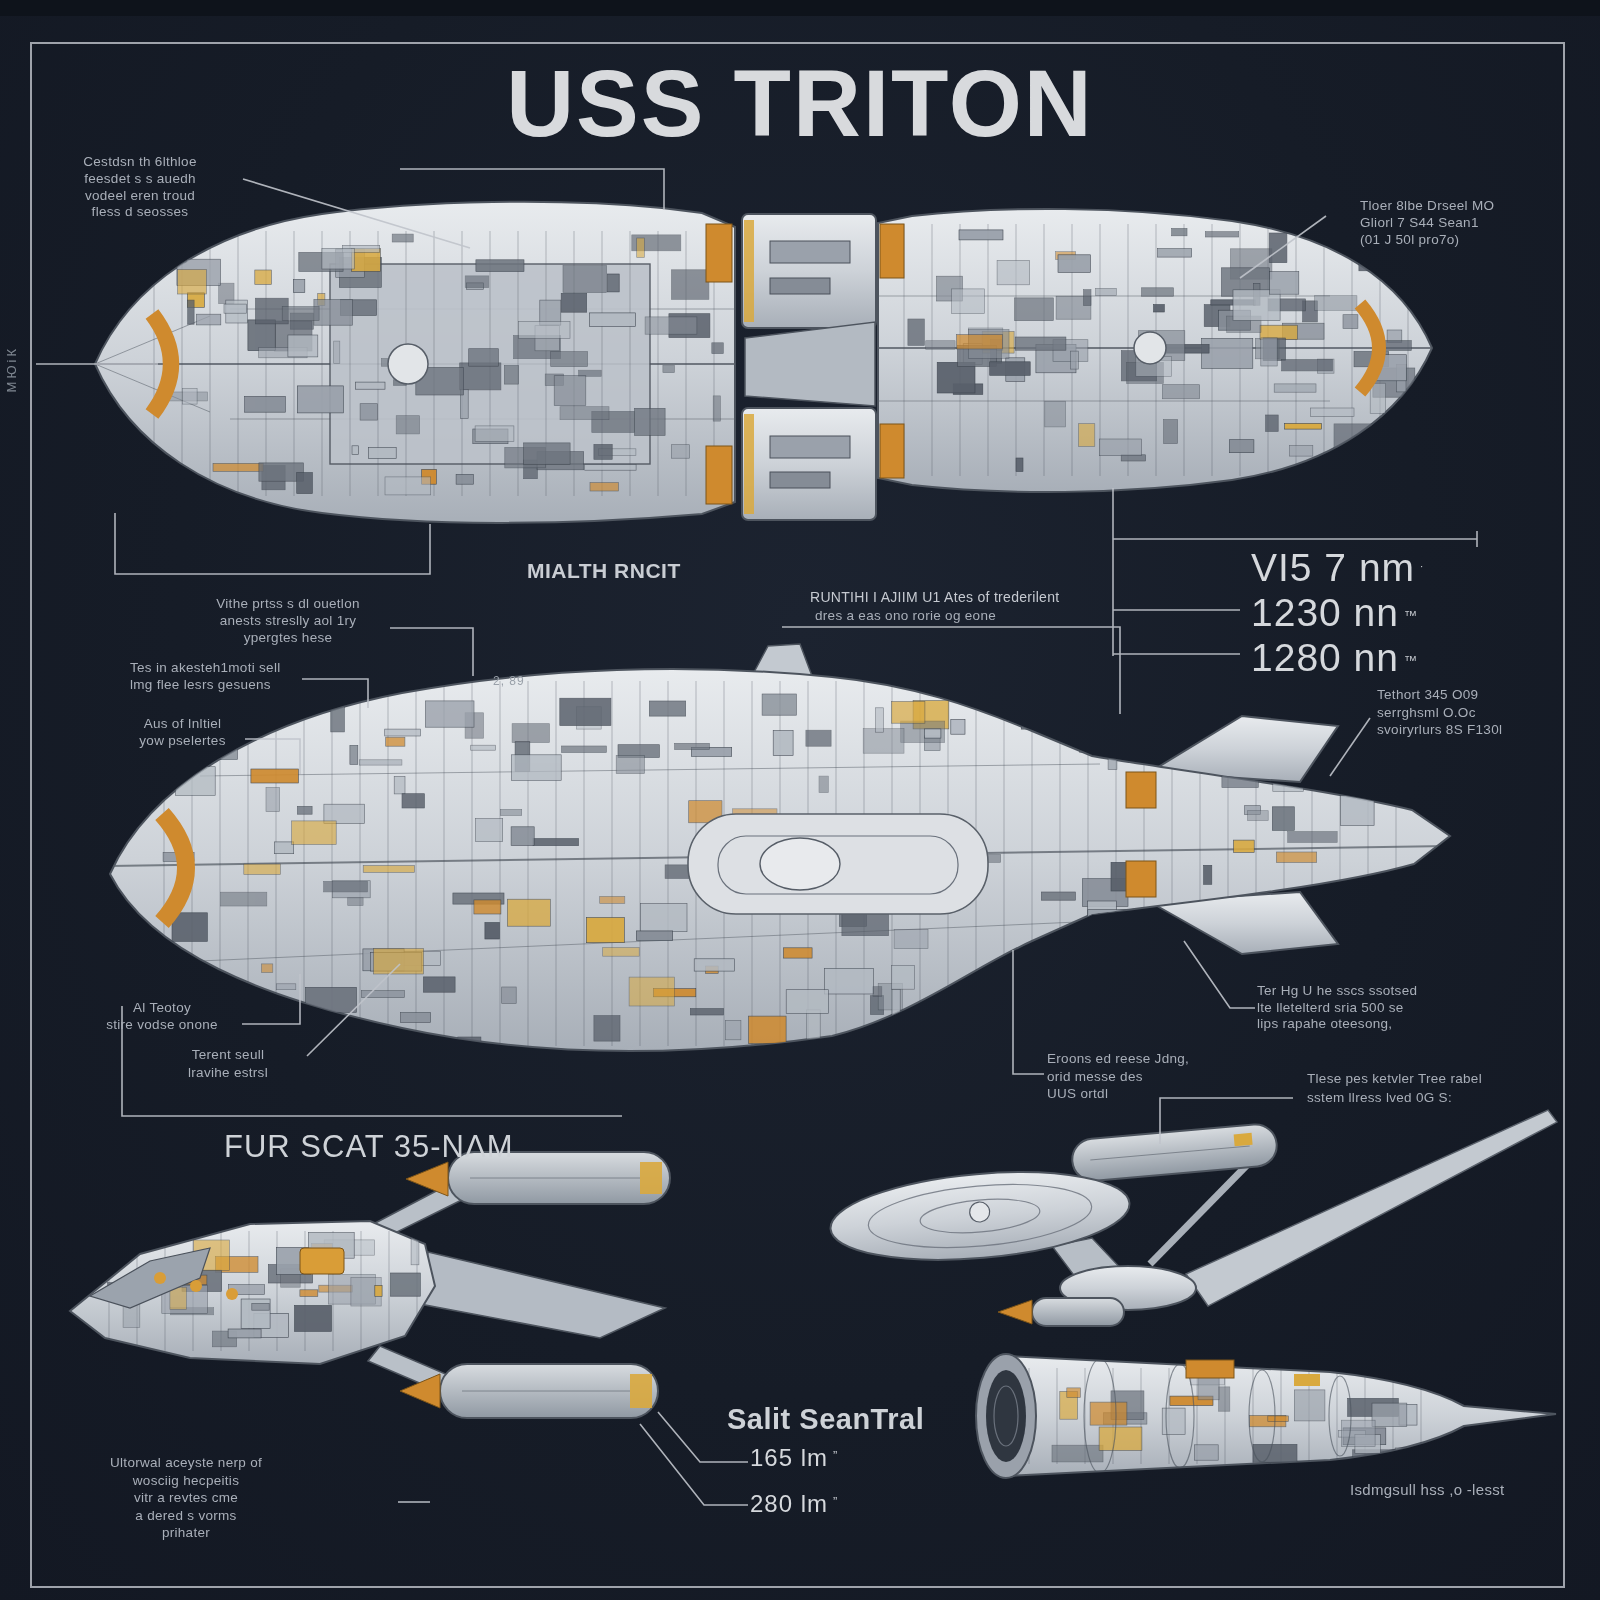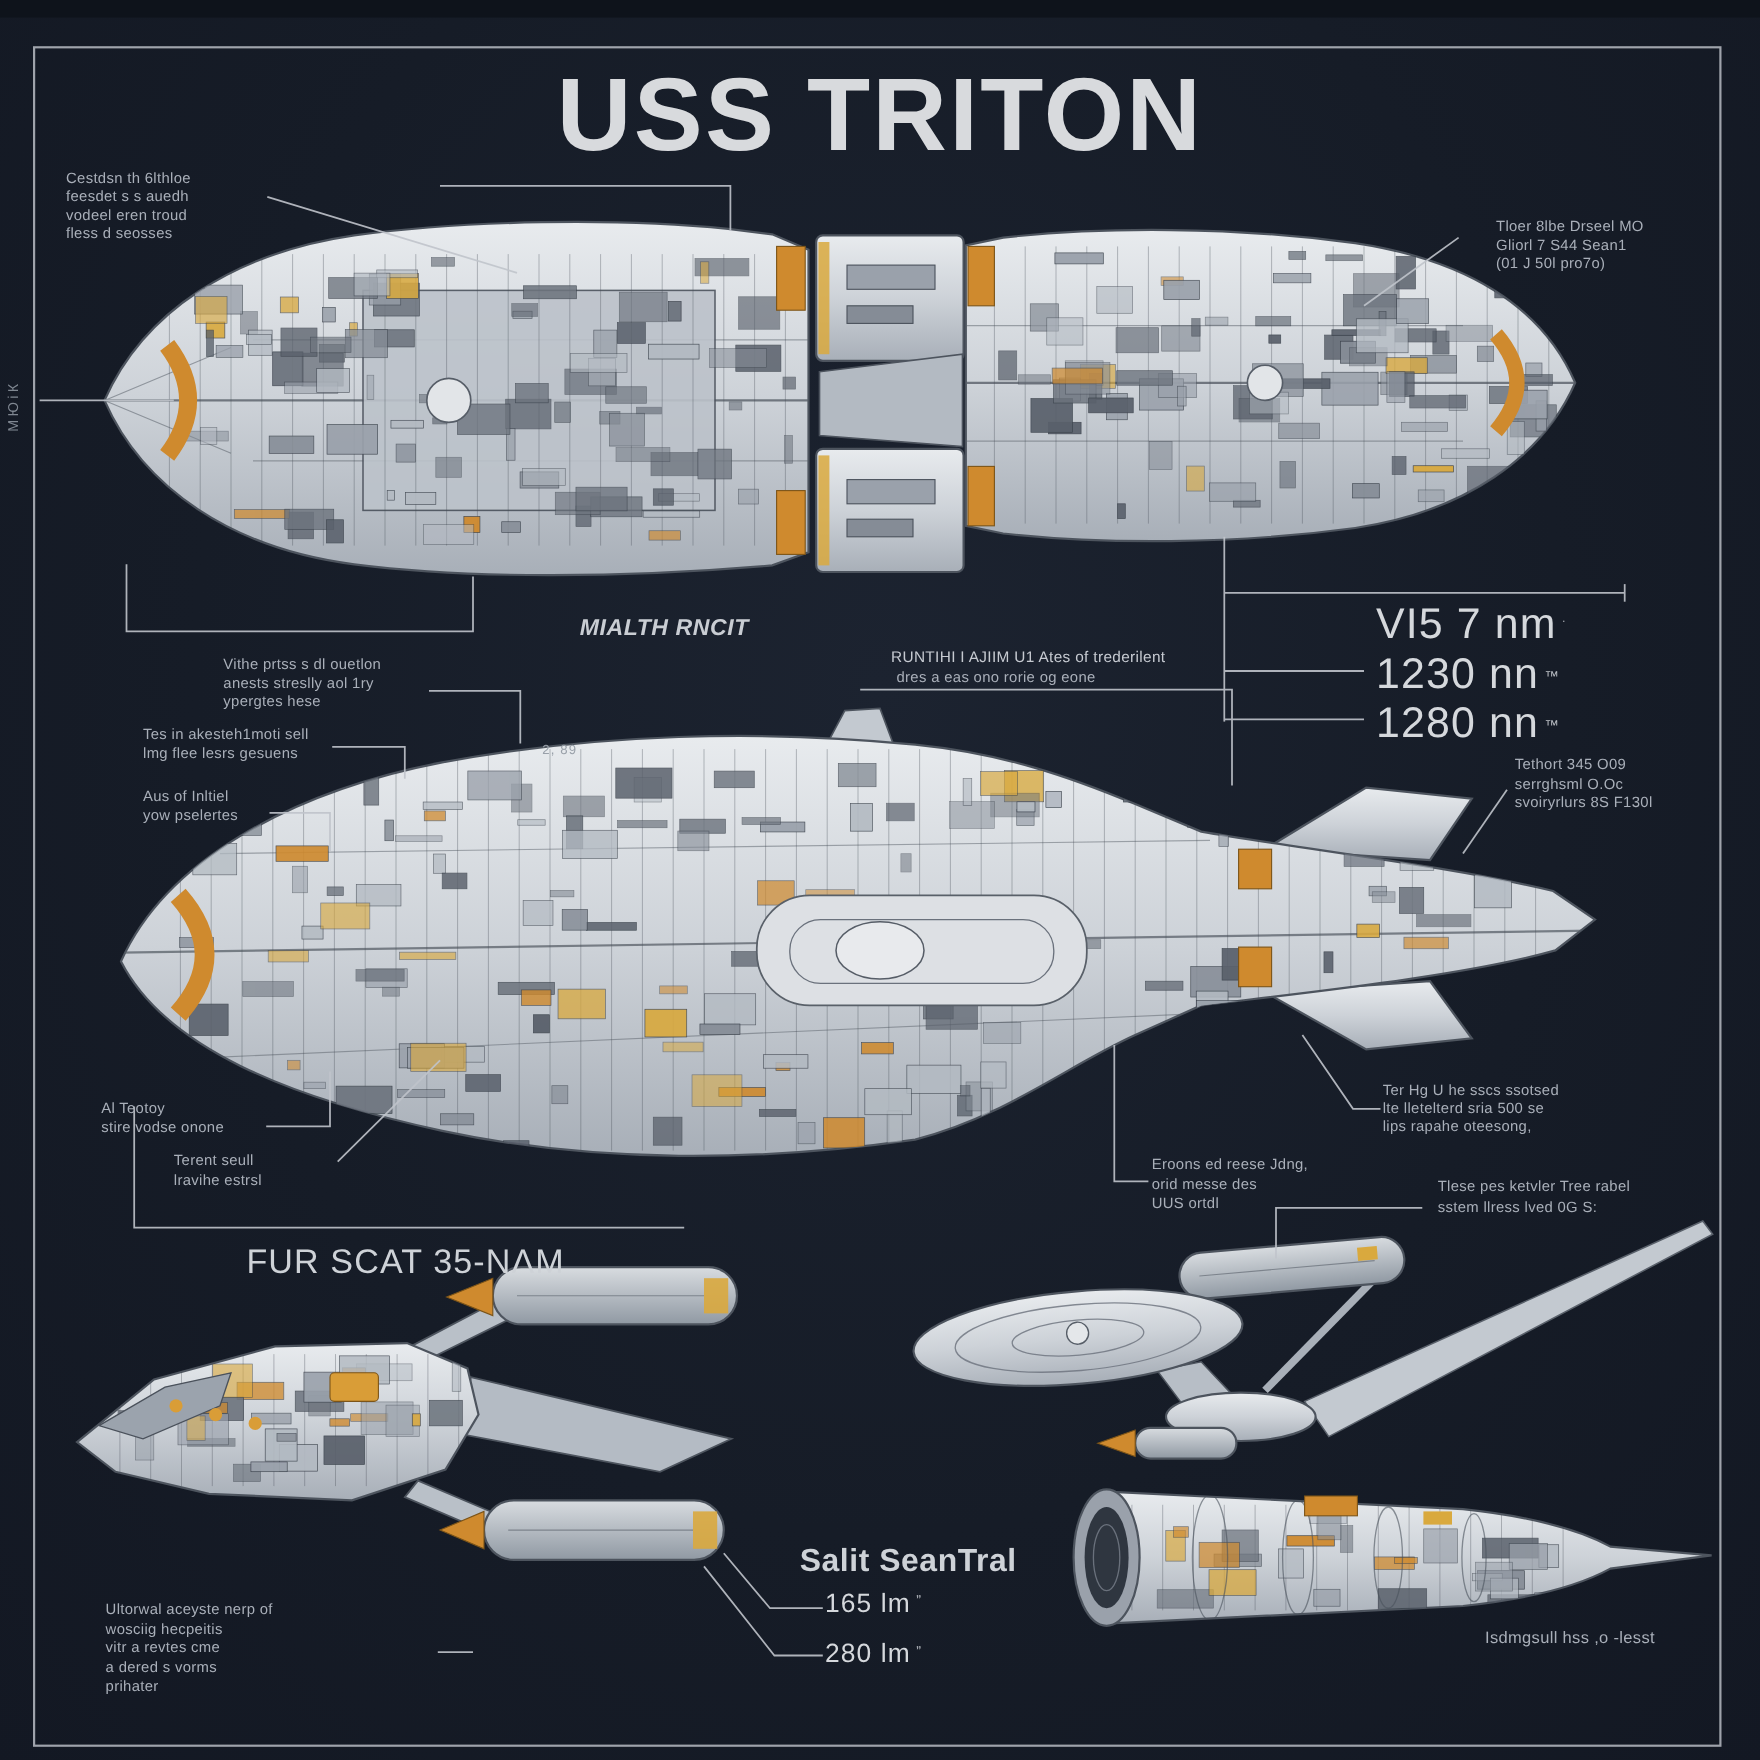--- a/index.html
+++ b/index.html
@@ -6,24 +6,24 @@
   .canvas{position:relative;width:1600px;height:1600px;overflow:hidden;
     background:radial-gradient(ellipse at 50% 38%, #1c2330 0%, #161c27 55%, #131823 100%);
     font-family:"Liberation Sans", sans-serif;margin-top:16px;}
   .frame{position:absolute;left:30px;top:26px;width:1531px;height:1542px;
     border:2px solid #c2c6cd;opacity:.8;pointer-events:none;}
   .scene{position:absolute;left:0;top:0;}
   .title{position:absolute;left:0;top:34px;width:1600px;margin:0;text-align:center;
     font-size:94px;font-weight:700;letter-spacing:2px;color:#d8dadd;}
   .label{position:absolute;color:#a9afb9;font-size:13.5px;line-height:16.8px;letter-spacing:.3px;}
   .label .ln{display:block;}
-  .label.right{text-align:left;}
+  .label.right{text-align:center;}
   .vlabel{position:absolute;left:4px;top:330px;font-size:13px;color:#7f8791;
     writing-mode:vertical-rl;transform:rotate(180deg);letter-spacing:3px;}
-  .h-small{position:absolute;font-size:21px;font-weight:700;color:#c9cdd3;letter-spacing:.5px;font-style:italic;}
+  .h-small{position:absolute;font-size:21px;font-weight:700;color:#c9cdd3;letter-spacing:.5px;}
   .h-run{position:absolute;font-size:14px;font-weight:400;color:#c6cad1;letter-spacing:.3px;}
   .h-big{position:absolute;font-size:31px;font-weight:400;color:#ced2d7;letter-spacing:1px;}
   .h-mid{position:absolute;font-size:29px;font-weight:600;color:#ced2d7;letter-spacing:.5px;}
   .specs{position:absolute;}
   .spec-row{height:45px;white-space:nowrap;}
   .spec-val{font-size:39px;font-weight:500;color:#d5d8dc;letter-spacing:1px;}
   .spec-sup{font-size:13px;vertical-align:super;color:#c0c4ca;margin-left:5px;}
   .specs.small .spec-row{height:46px;}
   .specs.small .spec-val{font-size:24px;}
   .scale-note{position:absolute;font-size:12px;color:#99a0a9;letter-spacing:1px;text-align:center;}

